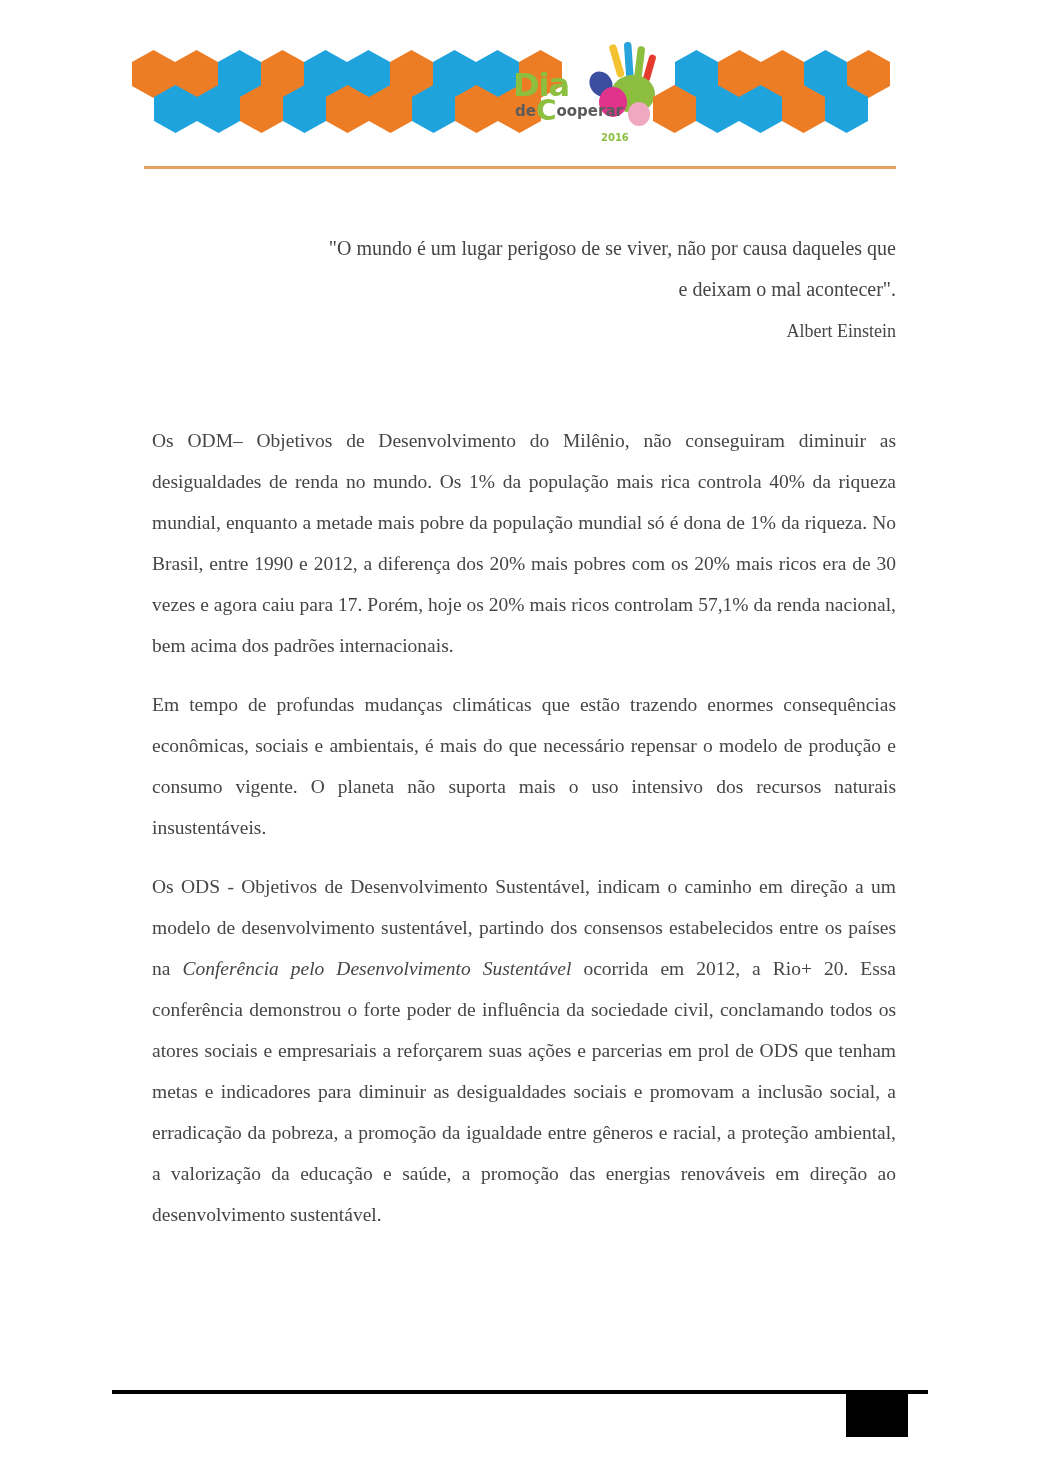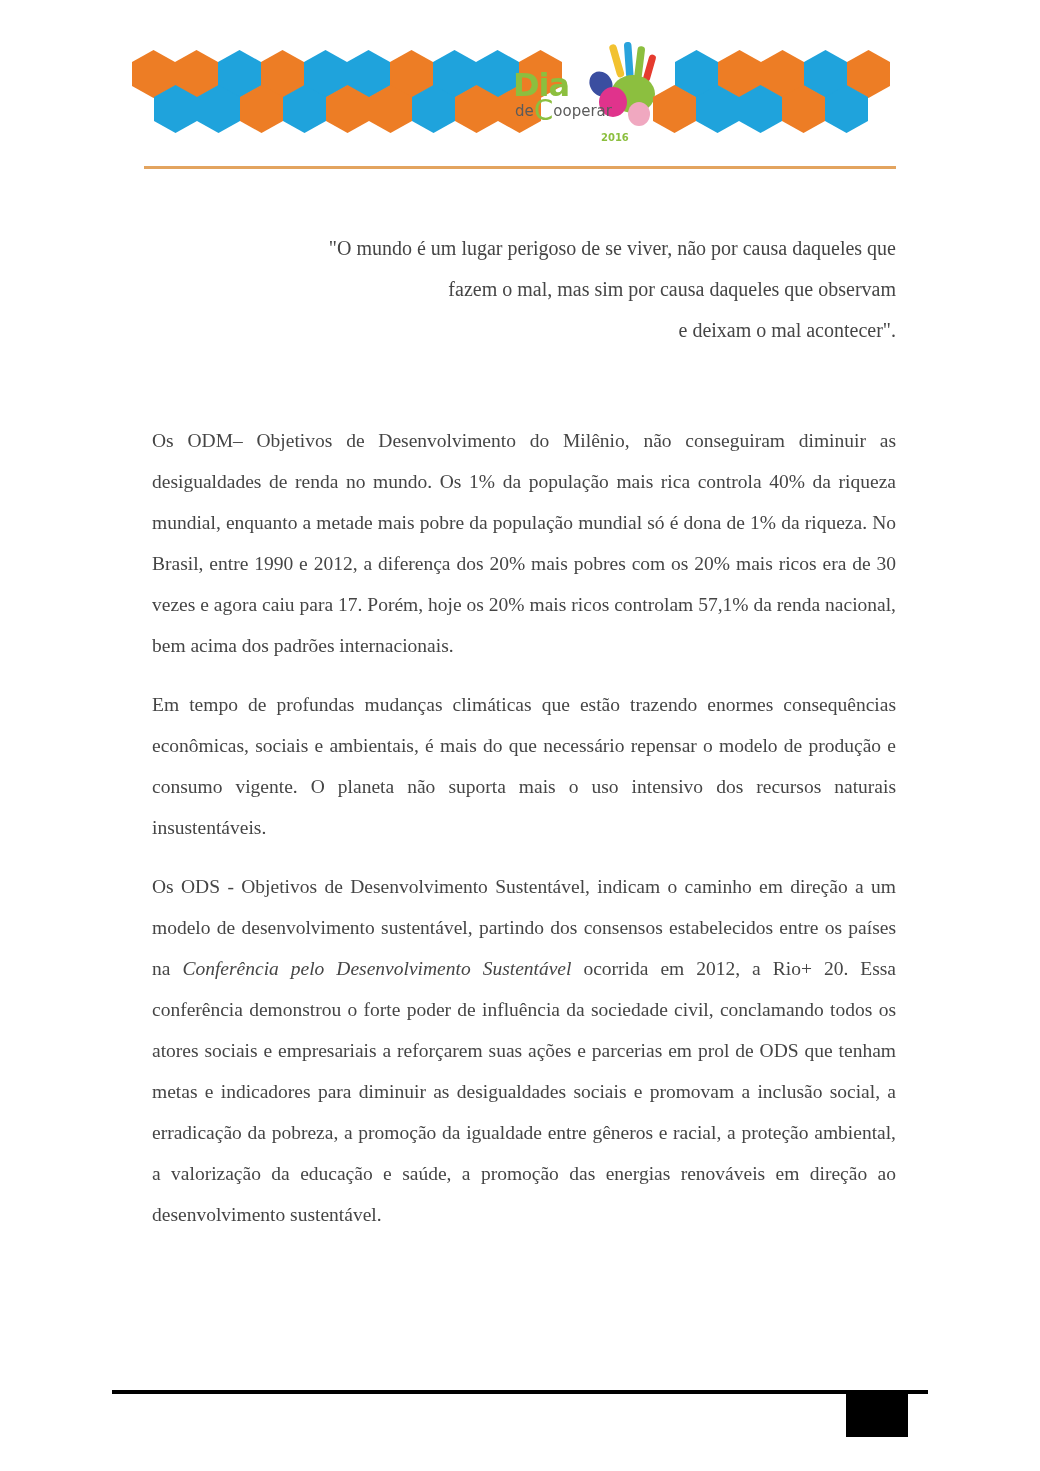--- a/index.html
+++ b/index.html
@@ -79,21 +79,21 @@
     font-weight: bold;
     font-size: 32px;
     color: #8cbf3f;
     letter-spacing: -1px;
   }
   .logo-decooperar {
     position: absolute;
     left: 4px;
     top: 62px;
     font-family: "DejaVu Sans", sans-serif;
-    font-weight: normal;
+    font-weight: bold;
     font-size: 15px;
     color: #5b5b5b;
   }
   .logo-decooperar .cap {
     font-size: 28px;
     color: #8cbf3f;
     line-height: 0;
     vertical-align: -4px;
   }
   .logo-year {
@@ -220,22 +220,22 @@
       <div class="hex-row bottom right-bottom" id="hex-right-bottom"><div class="hex" style="background: rgb(237, 125, 37);"></div><div class="hex" style="background: rgb(31, 163, 220);"></div><div class="hex" style="background: rgb(31, 163, 220);"></div><div class="hex" style="background: rgb(237, 125, 37);"></div><div class="hex" style="background: rgb(31, 163, 220);"></div></div>
     </div>
   </div>
 
   <div class="title-wrap">
     <div class="title-rule" style="background: rgb(227, 164, 95);"></div>
   </div>
 
   <div class="quote-block">
     <div class="quote-line">"O mundo é um lugar perigoso de se viver, não por causa daqueles que</div>
-    <div class="quote-line">fazem o mal, mas sim por causa daqueles que observam</div>
     <div class="quote-line">e deixam o mal acontecer".</div>
+    <div class="quote-author">Albert Einstein</div>
   </div>
 
   <div class="body-wrap">
     <p class="para">Os ODM– Objetivos de Desenvolvimento do Milênio, não conseguiram diminuir as desigualdades de renda no mundo. Os 1% da população mais rica controla 40% da riqueza mundial, enquanto a metade mais pobre da população mundial só é dona de 1% da riqueza. No Brasil, entre 1990 e 2012, a diferença dos 20% mais pobres com os 20% mais ricos era de 30 vezes e agora caiu para 17. Porém, hoje os 20% mais ricos controlam 57,1% da renda nacional, bem acima dos padrões internacionais.</p>
     <p class="para">Em tempo de profundas mudanças climáticas que estão trazendo enormes consequências econômicas, sociais e ambientais, é mais do que necessário repensar o modelo de produção e consumo vigente. O planeta não suporta mais o uso intensivo dos recursos naturais insustentáveis.</p>
     <p class="para last"><span>Os ODS - Objetivos de Desenvolvimento Sustentável, indicam o caminho em direção a um modelo de desenvolvimento sustentável, partindo dos consensos estabelecidos entre os países na </span><em>Conferência pelo Desenvolvimento Sustentável</em><span> ocorrida em 2012, a Rio+ 20. Essa conferência demonstrou o forte poder de influência da sociedade civil, conclamando todos os atores sociais e empresariais a reforçarem suas ações e parcerias em prol de ODS que tenham metas e indicadores para diminuir as desigualdades sociais e promovam a inclusão social, a erradicação da pobreza, a promoção da igualdade entre gêneros e racial, a proteção ambiental, a valorização da educação e saúde, a promoção das energias renováveis em direção ao desenvolvimento sustentável.</span></p>
   </div>
 
   <div class="footer-rule" style="background: rgb(0, 0, 0);"></div>
   <div class="footer-block" style="background: rgb(0, 0, 0);"></div>

